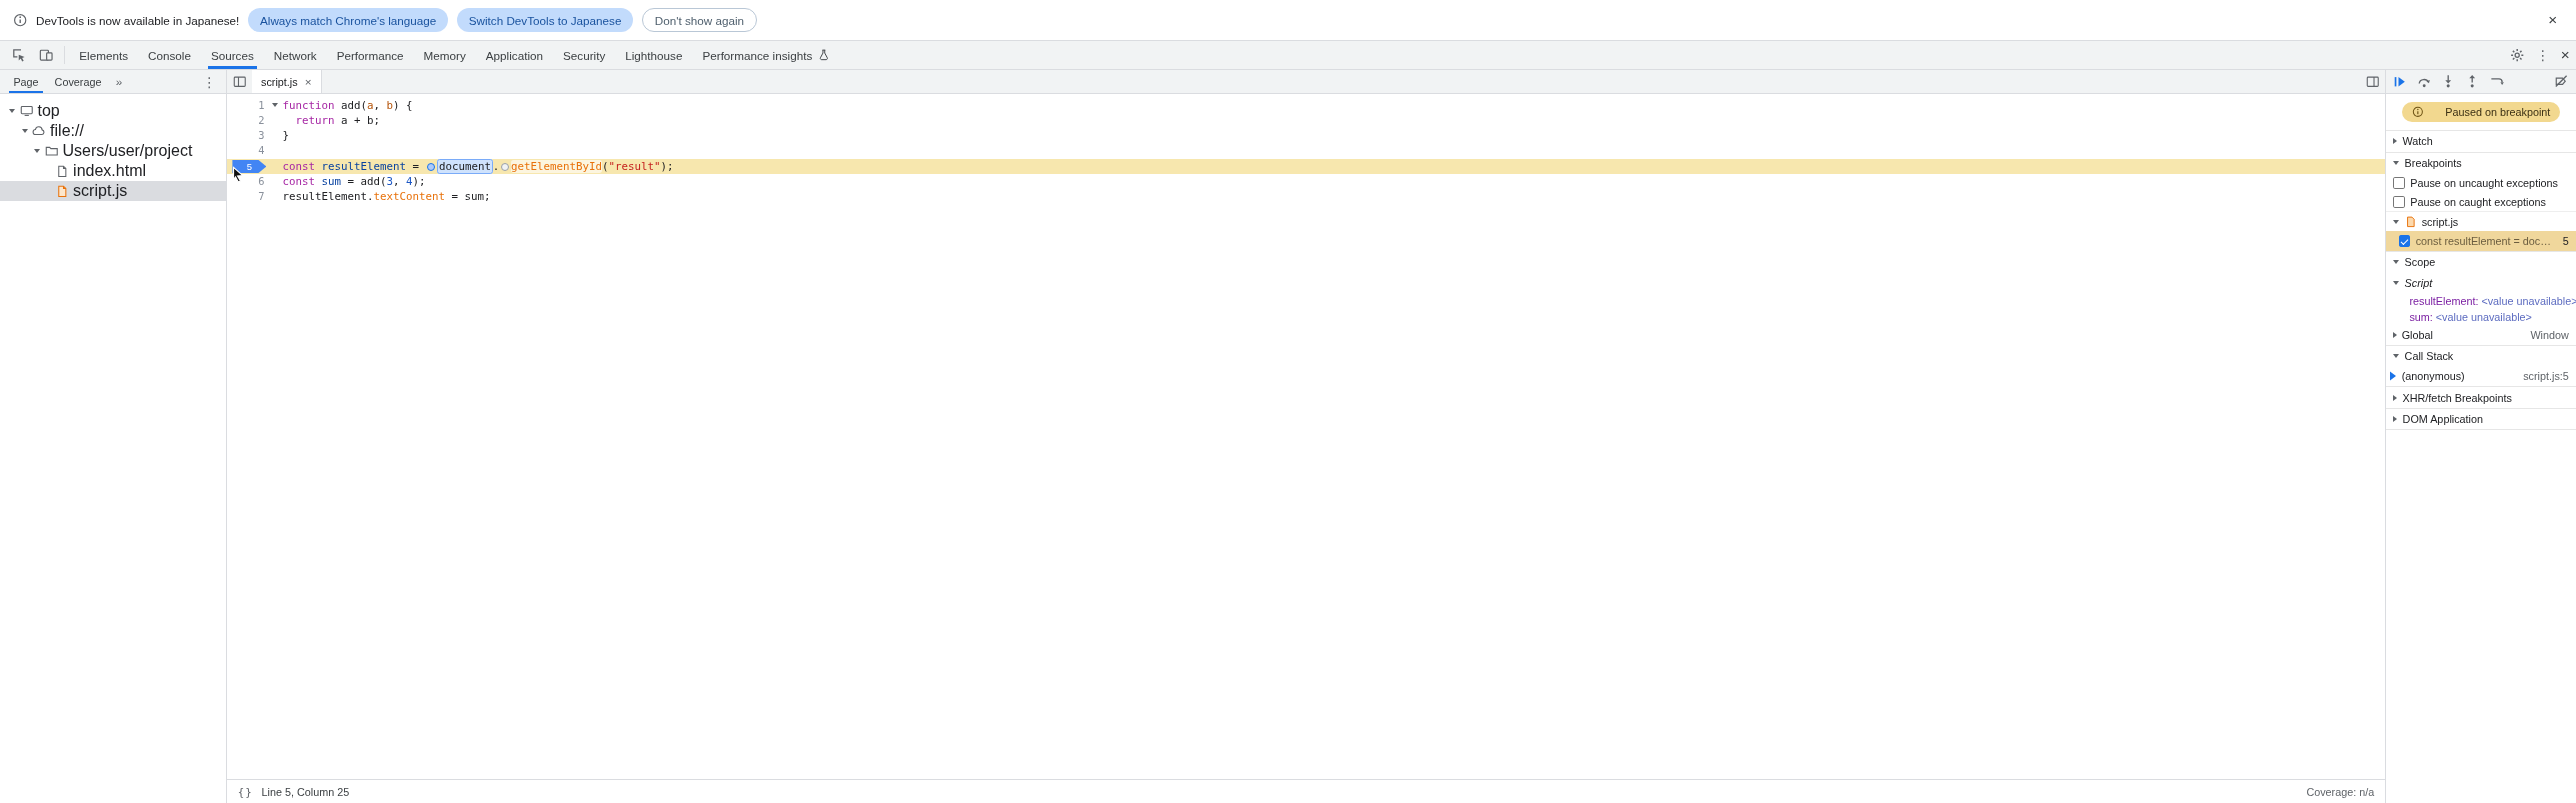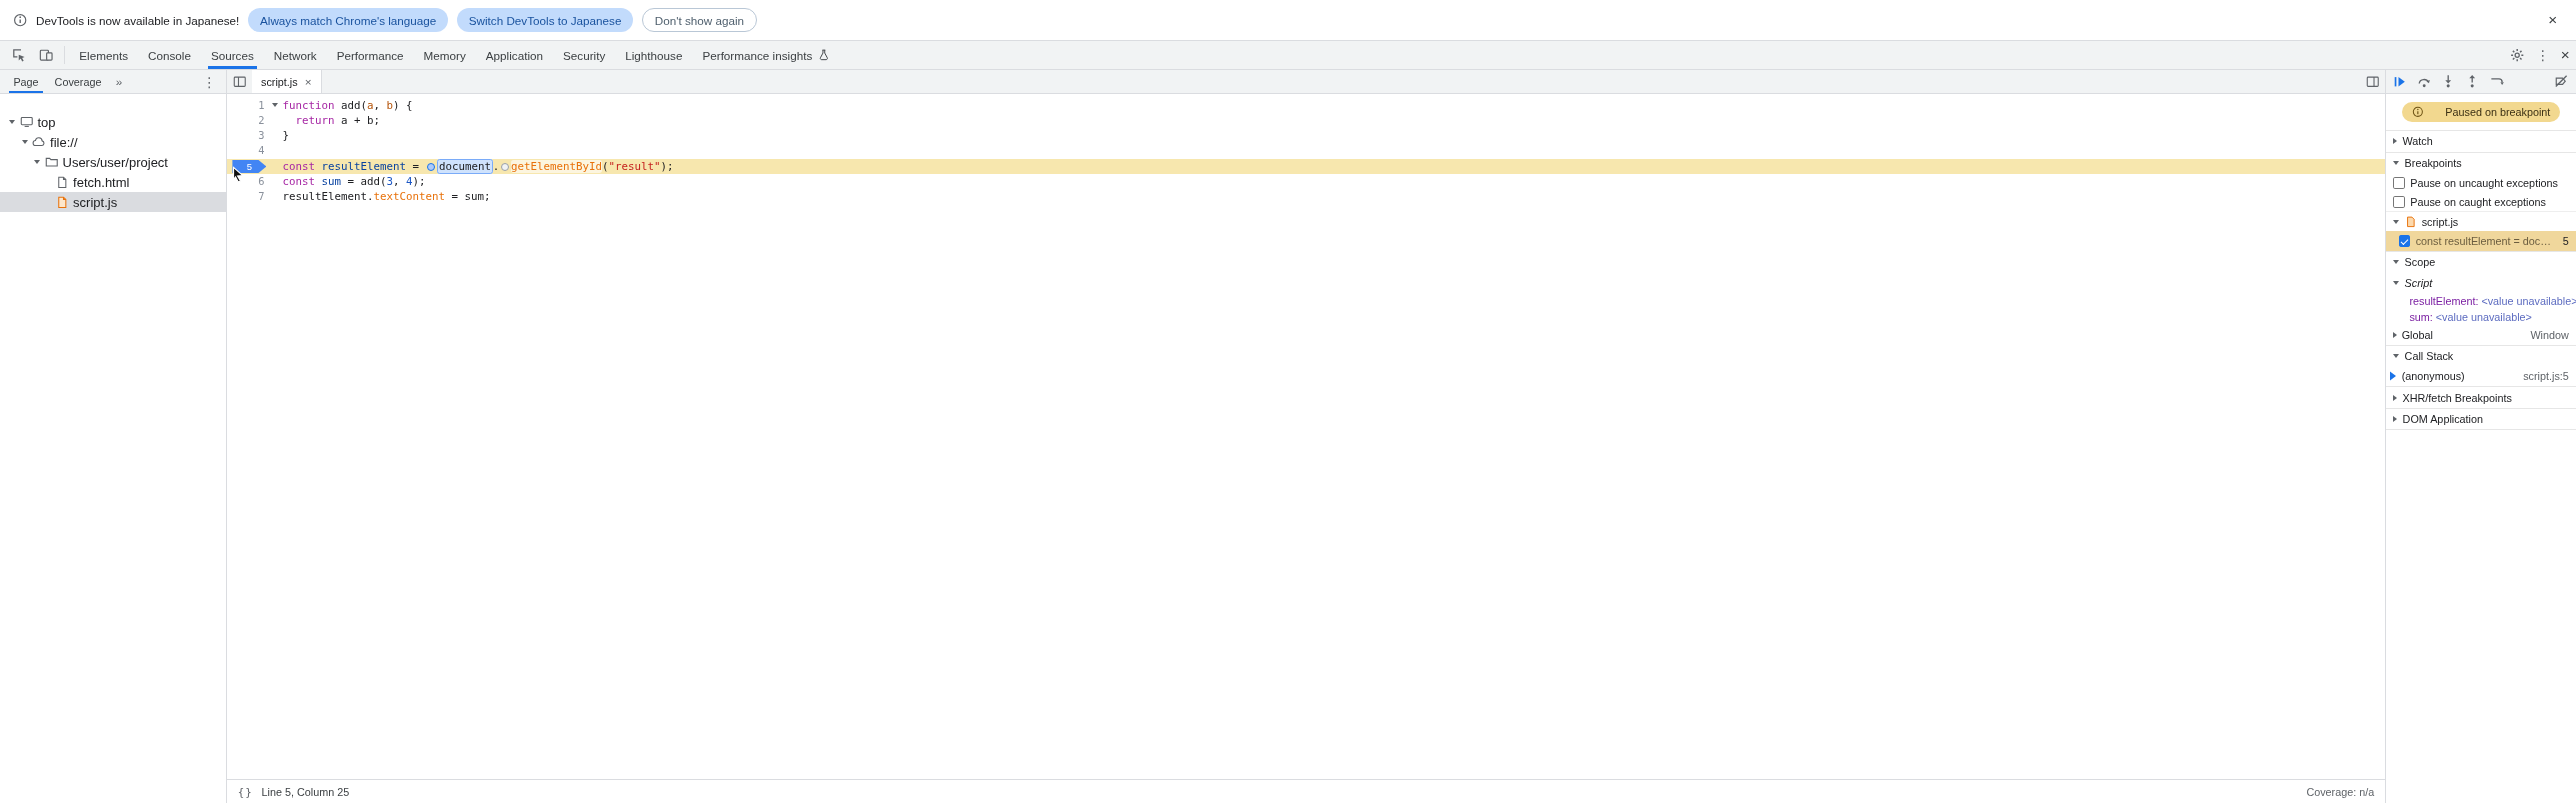--- a/index.html
+++ b/index.html
@@ -41,21 +41,21 @@
   .content { flex:1; display:flex; min-height:0; }
 
   
   .navigator { width:227px; flex:none; border-right:0.9px solid #dadce0; display:flex; flex-direction:column; }
   .nav-header { height:24px; flex:none; background:#f1f3f4; border-bottom:0.9px solid #dadce0; display:flex;
     align-items:stretch; font-size:10.8px; color:#3c4043; padding-left:5.4px; }
   .nav-tab { padding:0 8px; display:flex; align-items:center; position:relative; cursor:pointer; }
   .nav-tab.selected::after { content:""; position:absolute; left:3.6px; right:3.6px; bottom:0; height:1.8px; background:#1a73e8; }
   .nav-more { display:flex; align-items:center; padding:0 6.3px; color:#5f6368; font-size:11.7px; cursor:pointer; }
   .nav-header .kebab { margin-left:auto; display:flex; align-items:center; }
-  .tree { padding-top:18px; font-size:13px; }
+  .tree { padding-top:7px; font-size:16px; }
   .tree-row { height:20px; display:flex; align-items:center; gap:4.5px; cursor:pointer; white-space:nowrap; }
   .tree-row.selected { background:#dadce0; }
   .t-ico { display:flex; color:#5f6368; flex:none; }
   .t-ico.orange { color:#e8710a; }
   .r1{ padding-left:9px; } .r2{ padding-left:21.6px; } .r3{ padding-left:34px; } .r4,.r5{ padding-left:56px; }
 
   
   .arr { width:0; height:0; display:inline-block; flex:none; }
   .arr-down { border-left:3.6px solid transparent; border-right:3.6px solid transparent; border-top:4.5px solid #5f6368; }
   .arr-right { border-top:3.6px solid transparent; border-bottom:3.6px solid transparent; border-left:4.5px solid #5f6368; }
@@ -253,21 +253,21 @@
               </span>
             <span>Users/user/project</span>
           </div>
           <div class="tree-row r4">
             <span class="t-ico">
                 <svg width="12.6" height="12.6" viewBox="0 0 16 16" fill="none" stroke="currentColor" stroke-width="1.3">
                   <path d="M3.5 1.5h6l3 3v10h-9z"></path>
                   <path d="M9.5 1.5v3h3"></path>
                 </svg>
               </span>
-            <span>fetch.html</span>
+            <span>index.html</span>
           </div>
           <div class="tree-row r5 selected">
             <span class="t-ico orange">
                 <svg width="12.6" height="12.6" viewBox="0 0 16 16" fill="#fde7cc" stroke="currentColor" stroke-width="1.3">
                   <path d="M3.5 1.5h6l3 3v10h-9z"></path>
                   <path d="M9.5 1.5v3h3" fill="none"></path>
                 </svg>
               </span>
             <span>script.js</span>
           </div>

